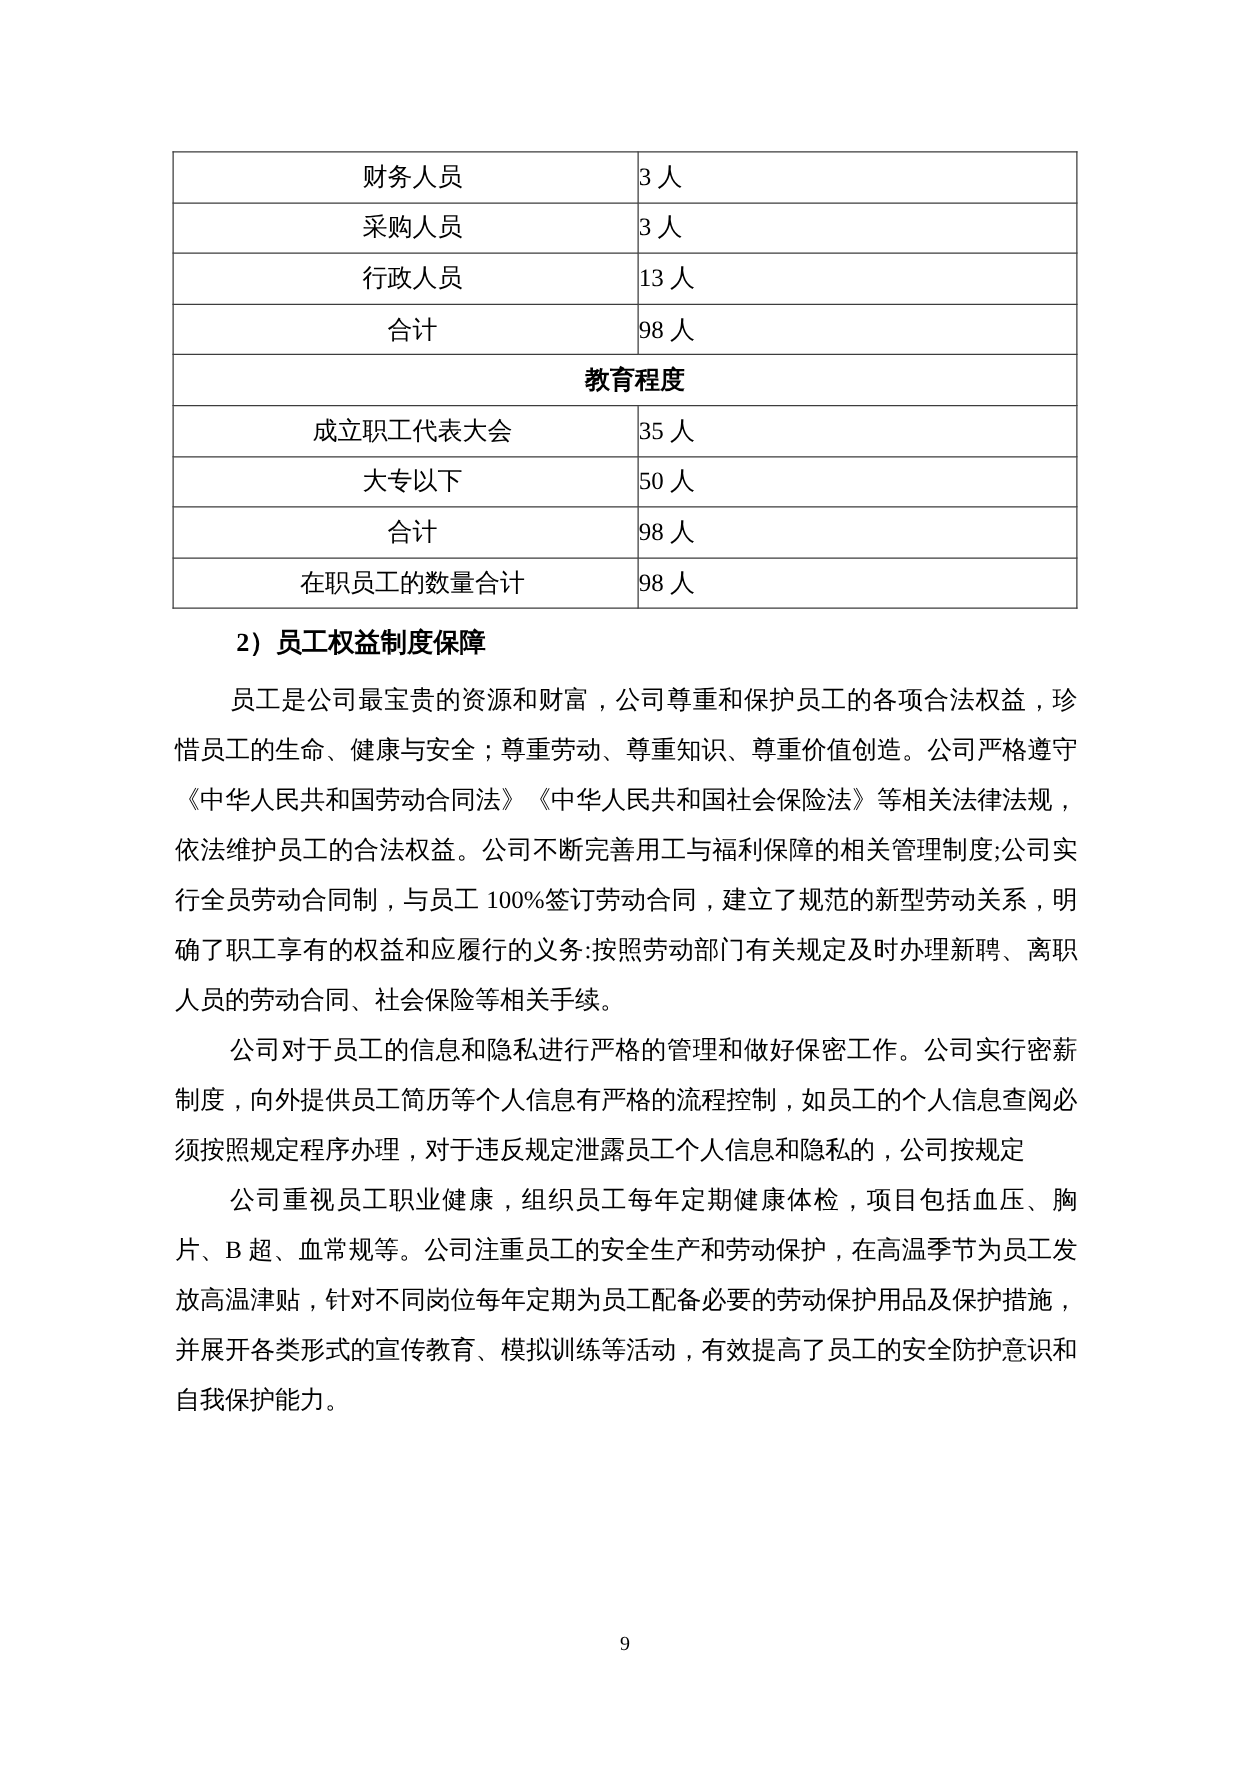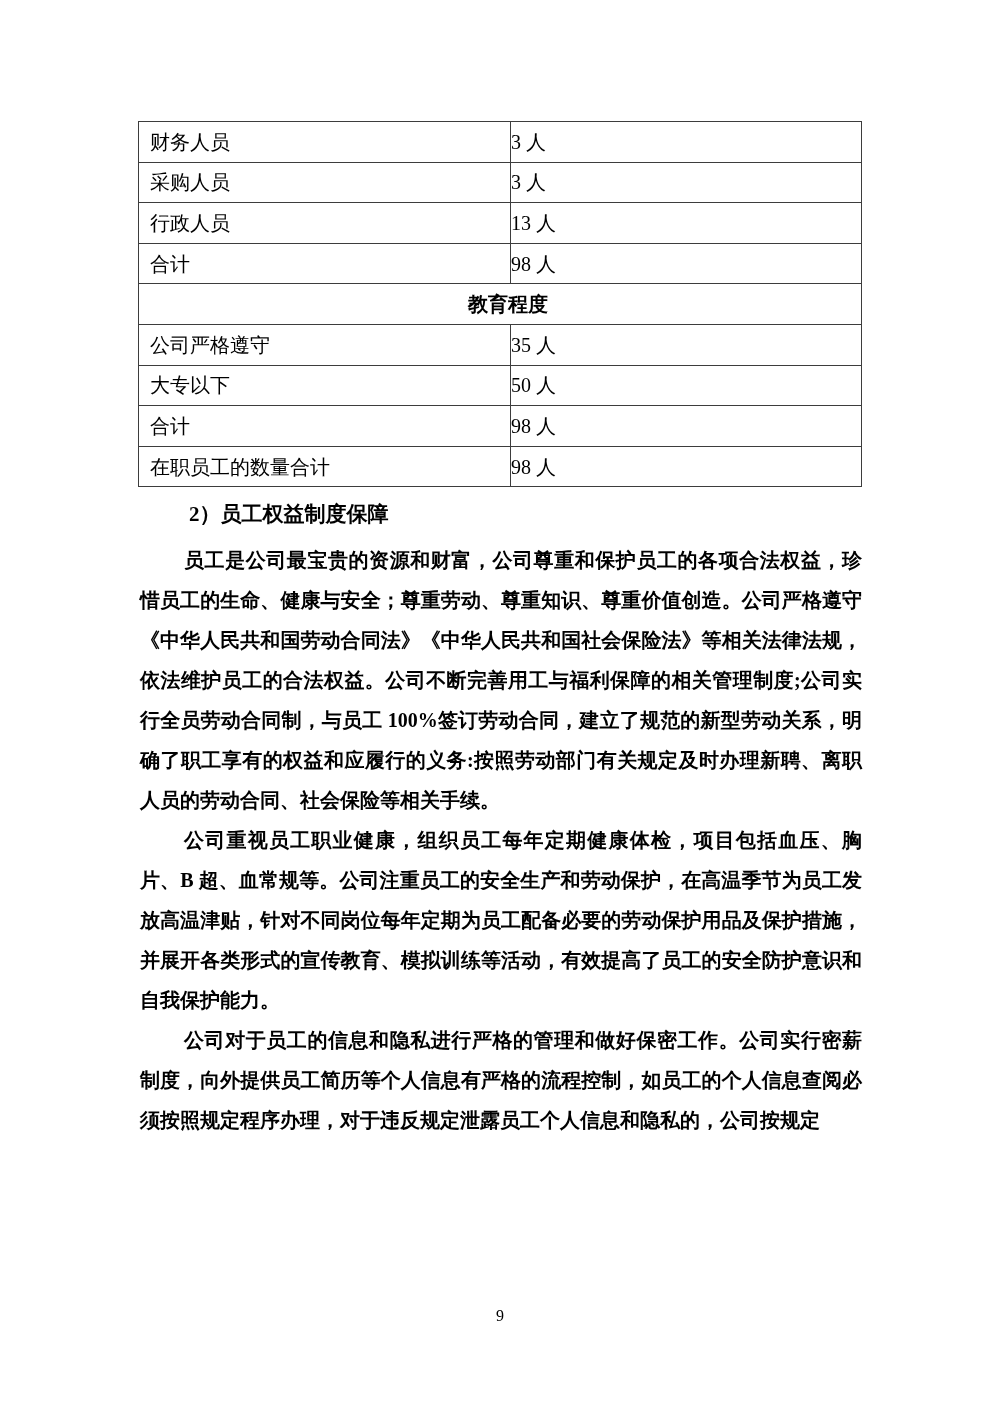--- a/index.html
+++ b/index.html
@@ -28,21 +28,21 @@
   .stats-table td {
     border: 1px solid #3d3d3d;
     height: 39.6px;
     font-size: 20px;
     padding: 0;
     vertical-align: middle;
     line-height: 1;
   }
   .stats-table td.cell-label {
     width: 360px;
-    text-align: left;
+    text-align: center;
     padding-left: 11px;
   }
   .stats-table td.cell-value {
   }
   .stats-table tr.row-header td {
     text-align: center;
     font-weight: bold;
     padding-left: 16px;
   }
   
@@ -61,21 +61,20 @@
     height: 44px;
     white-space: nowrap;
   }
   .body-paragraph {
     margin: 0;
     font-size: 20px;
     line-height: 40px;
     text-align: justify;
     text-justify: inter-ideograph;
     text-indent: 2.2em;
-    font-weight: bold;
   }
   
   .page-footer {
     position: absolute;
     left: 0;
     top: 1305px;
     width: 1000px;
     text-align: center;
     font-size: 16px;
     line-height: 22px;
@@ -101,21 +100,21 @@
           <td class="cell-value">13 人</td>
         </tr>
         <tr>
           <td class="cell-label">合计</td>
           <td class="cell-value">98 人</td>
         </tr>
         <tr class="row-header">
           <td colspan="2">教育程度</td>
         </tr>
         <tr>
-          <td class="cell-label">公司严格遵守</td>
+          <td class="cell-label">成立职工代表大会</td>
           <td class="cell-value">35 人</td>
         </tr>
         <tr>
           <td class="cell-label">大专以下</td>
           <td class="cell-value">50 人</td>
         </tr>
         <tr>
           <td class="cell-label">合计</td>
           <td class="cell-value">98 人</td>
         </tr>
@@ -123,20 +122,20 @@
           <td class="cell-label">在职员工的数量合计</td>
           <td class="cell-value">98 人</td>
         </tr>
       </tbody>
   </table>
 
   <div class="text-section">
     <h2 class="section-heading">2）员工权益制度保障</h2>
     <div id="paragraphs-container">
         <p class="body-paragraph">员工是公司最宝贵的资源和财富，公司尊重和保护员工的各项合法权益，珍惜员工的生命、健康与安全；尊重劳动、尊重知识、尊重价值创造。公司严格遵守《中华人民共和国劳动合同法》《中华人民共和国社会保险法》等相关法律法规，依法维护员工的合法权益。公司不断完善用工与福利保障的相关管理制度;公司实行全员劳动合同制，与员工 100%签订劳动合同，建立了规范的新型劳动关系，明确了职工享有的权益和应履行的义务:按照劳动部门有关规定及时办理新聘、离职人员的劳动合同、社会保险等相关手续。</p>
+        <p class="body-paragraph">公司对于员工的信息和隐私进行严格的管理和做好保密工作。公司实行密薪制度，向外提供员工简历等个人信息有严格的流程控制，如员工的个人信息查阅必须按照规定程序办理，对于违反规定泄露员工个人信息和隐私的，公司按规定</p>
         <p class="body-paragraph">公司重视员工职业健康，组织员工每年定期健康体检，项目包括血压、胸片、B 超、血常规等。公司注重员工的安全生产和劳动保护，在高温季节为员工发放高温津贴，针对不同岗位每年定期为员工配备必要的劳动保护用品及保护措施，并展开各类形式的宣传教育、模拟训练等活动，有效提高了员工的安全防护意识和自我保护能力。</p>
-        <p class="body-paragraph">公司对于员工的信息和隐私进行严格的管理和做好保密工作。公司实行密薪制度，向外提供员工简历等个人信息有严格的流程控制，如员工的个人信息查阅必须按照规定程序办理，对于违反规定泄露员工个人信息和隐私的，公司按规定</p>
       </div>
   </div>
 
   <div class="page-footer">9</div>
 
 </div>
 
 </body></html>

